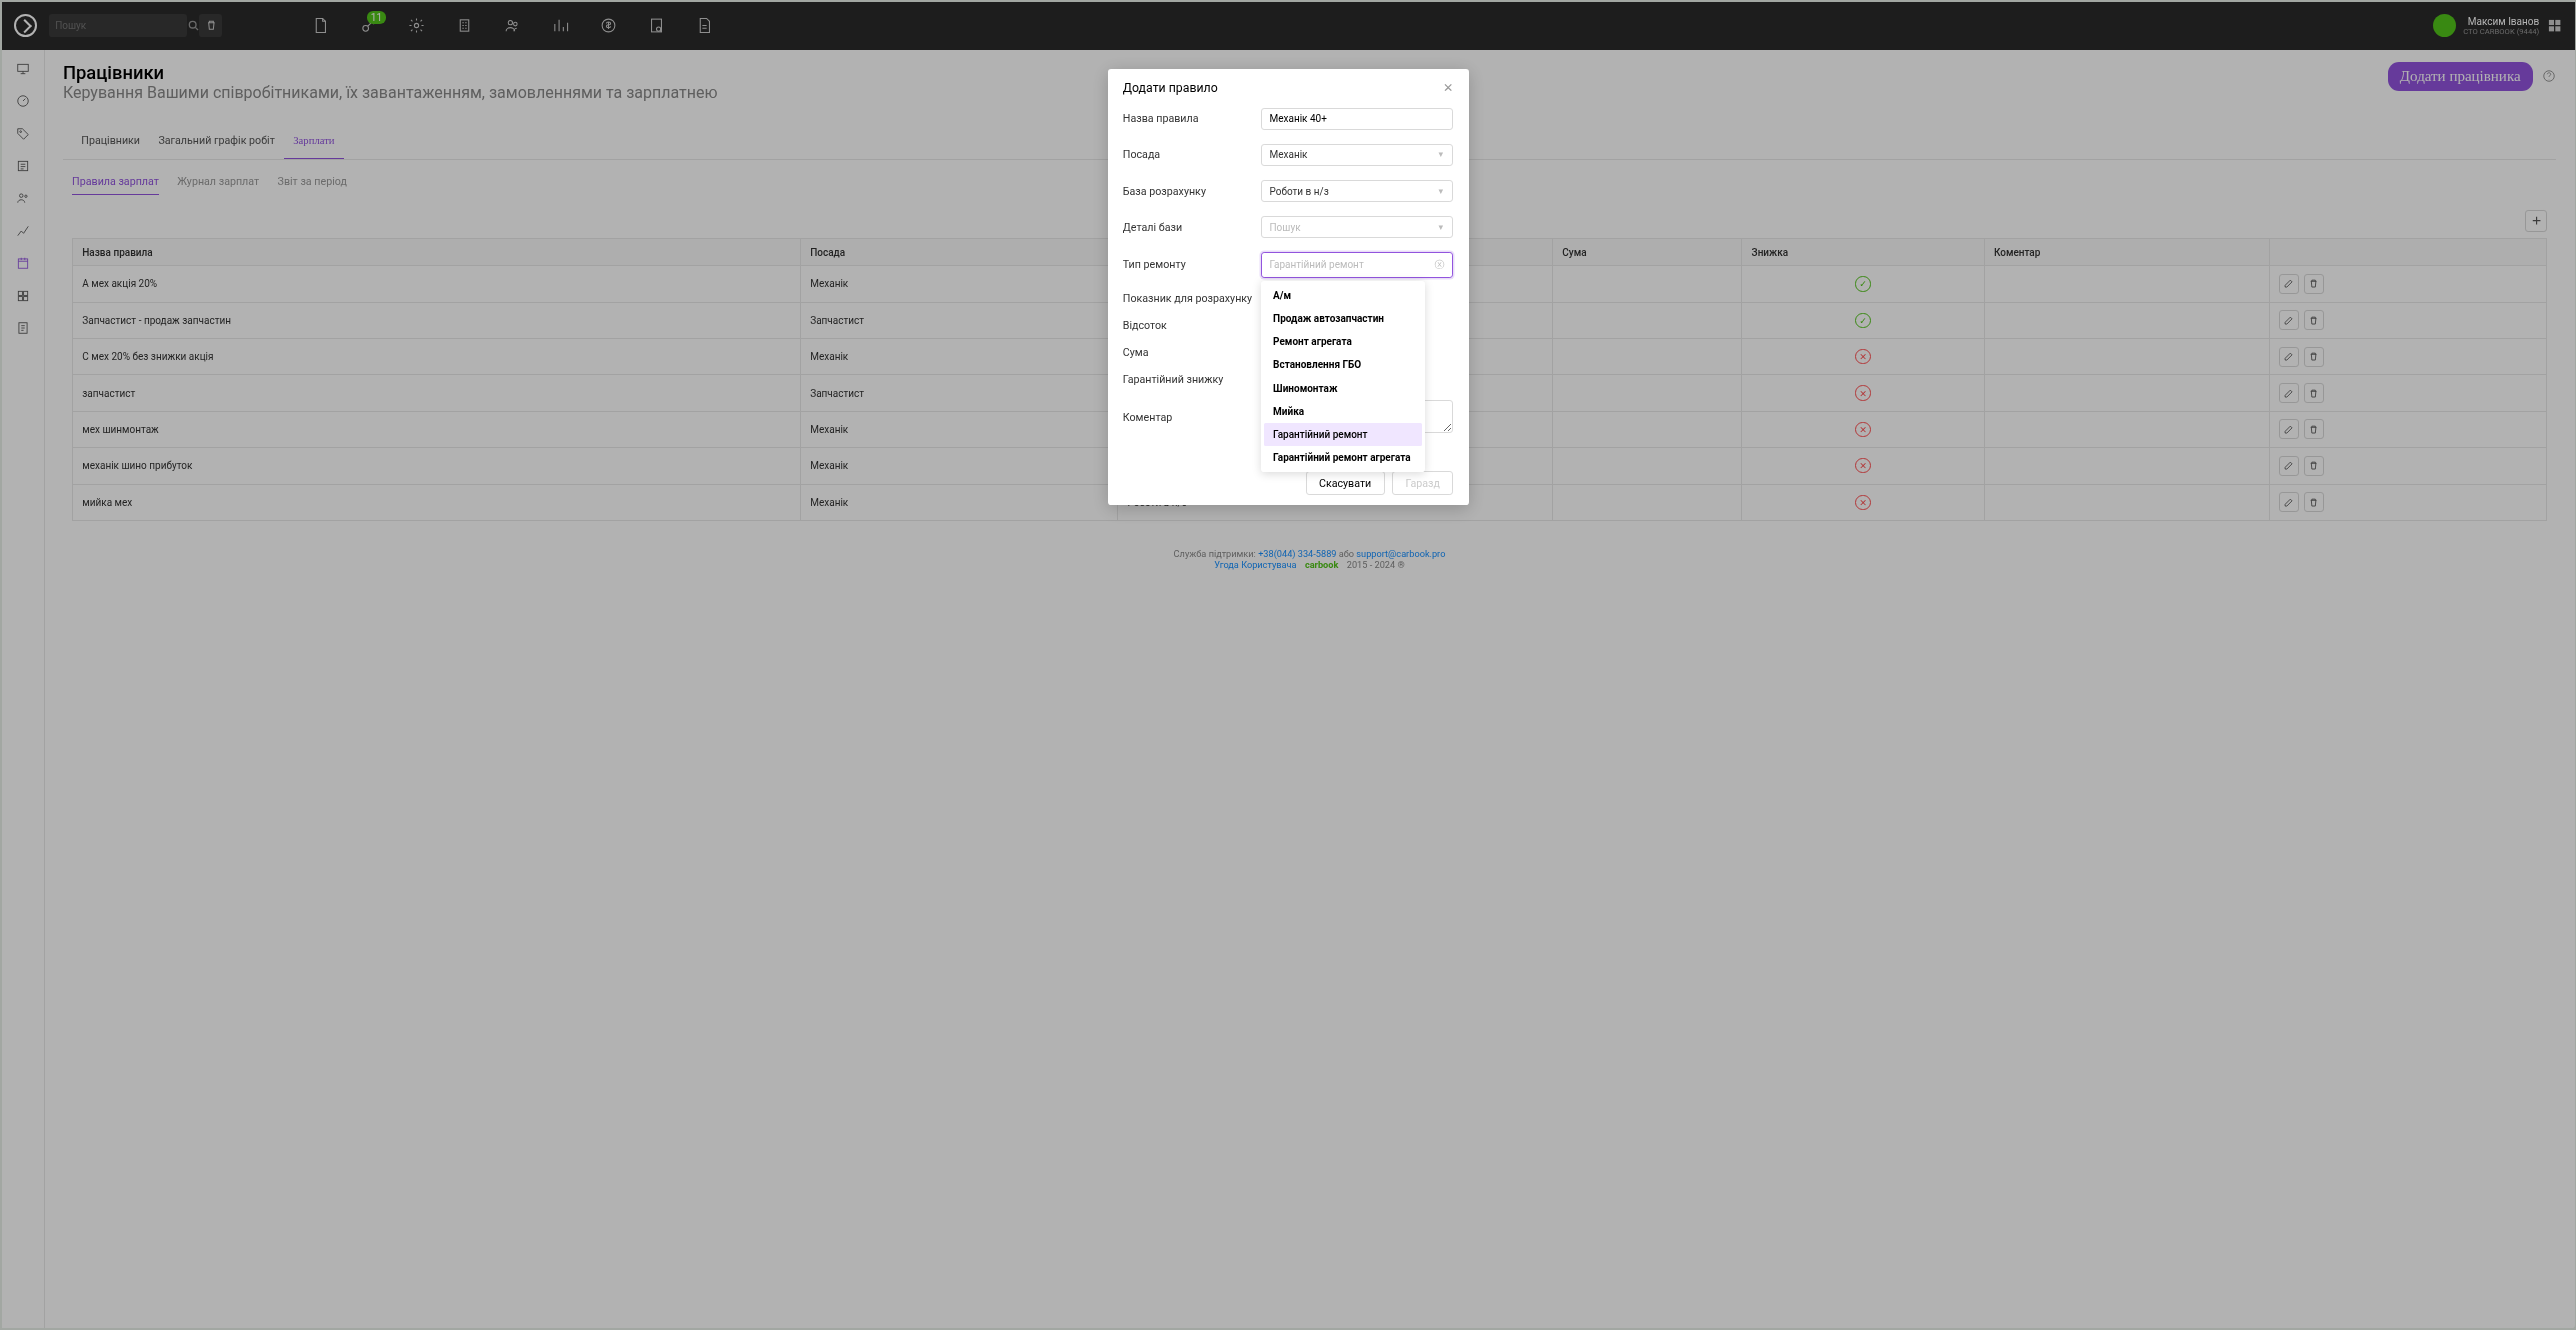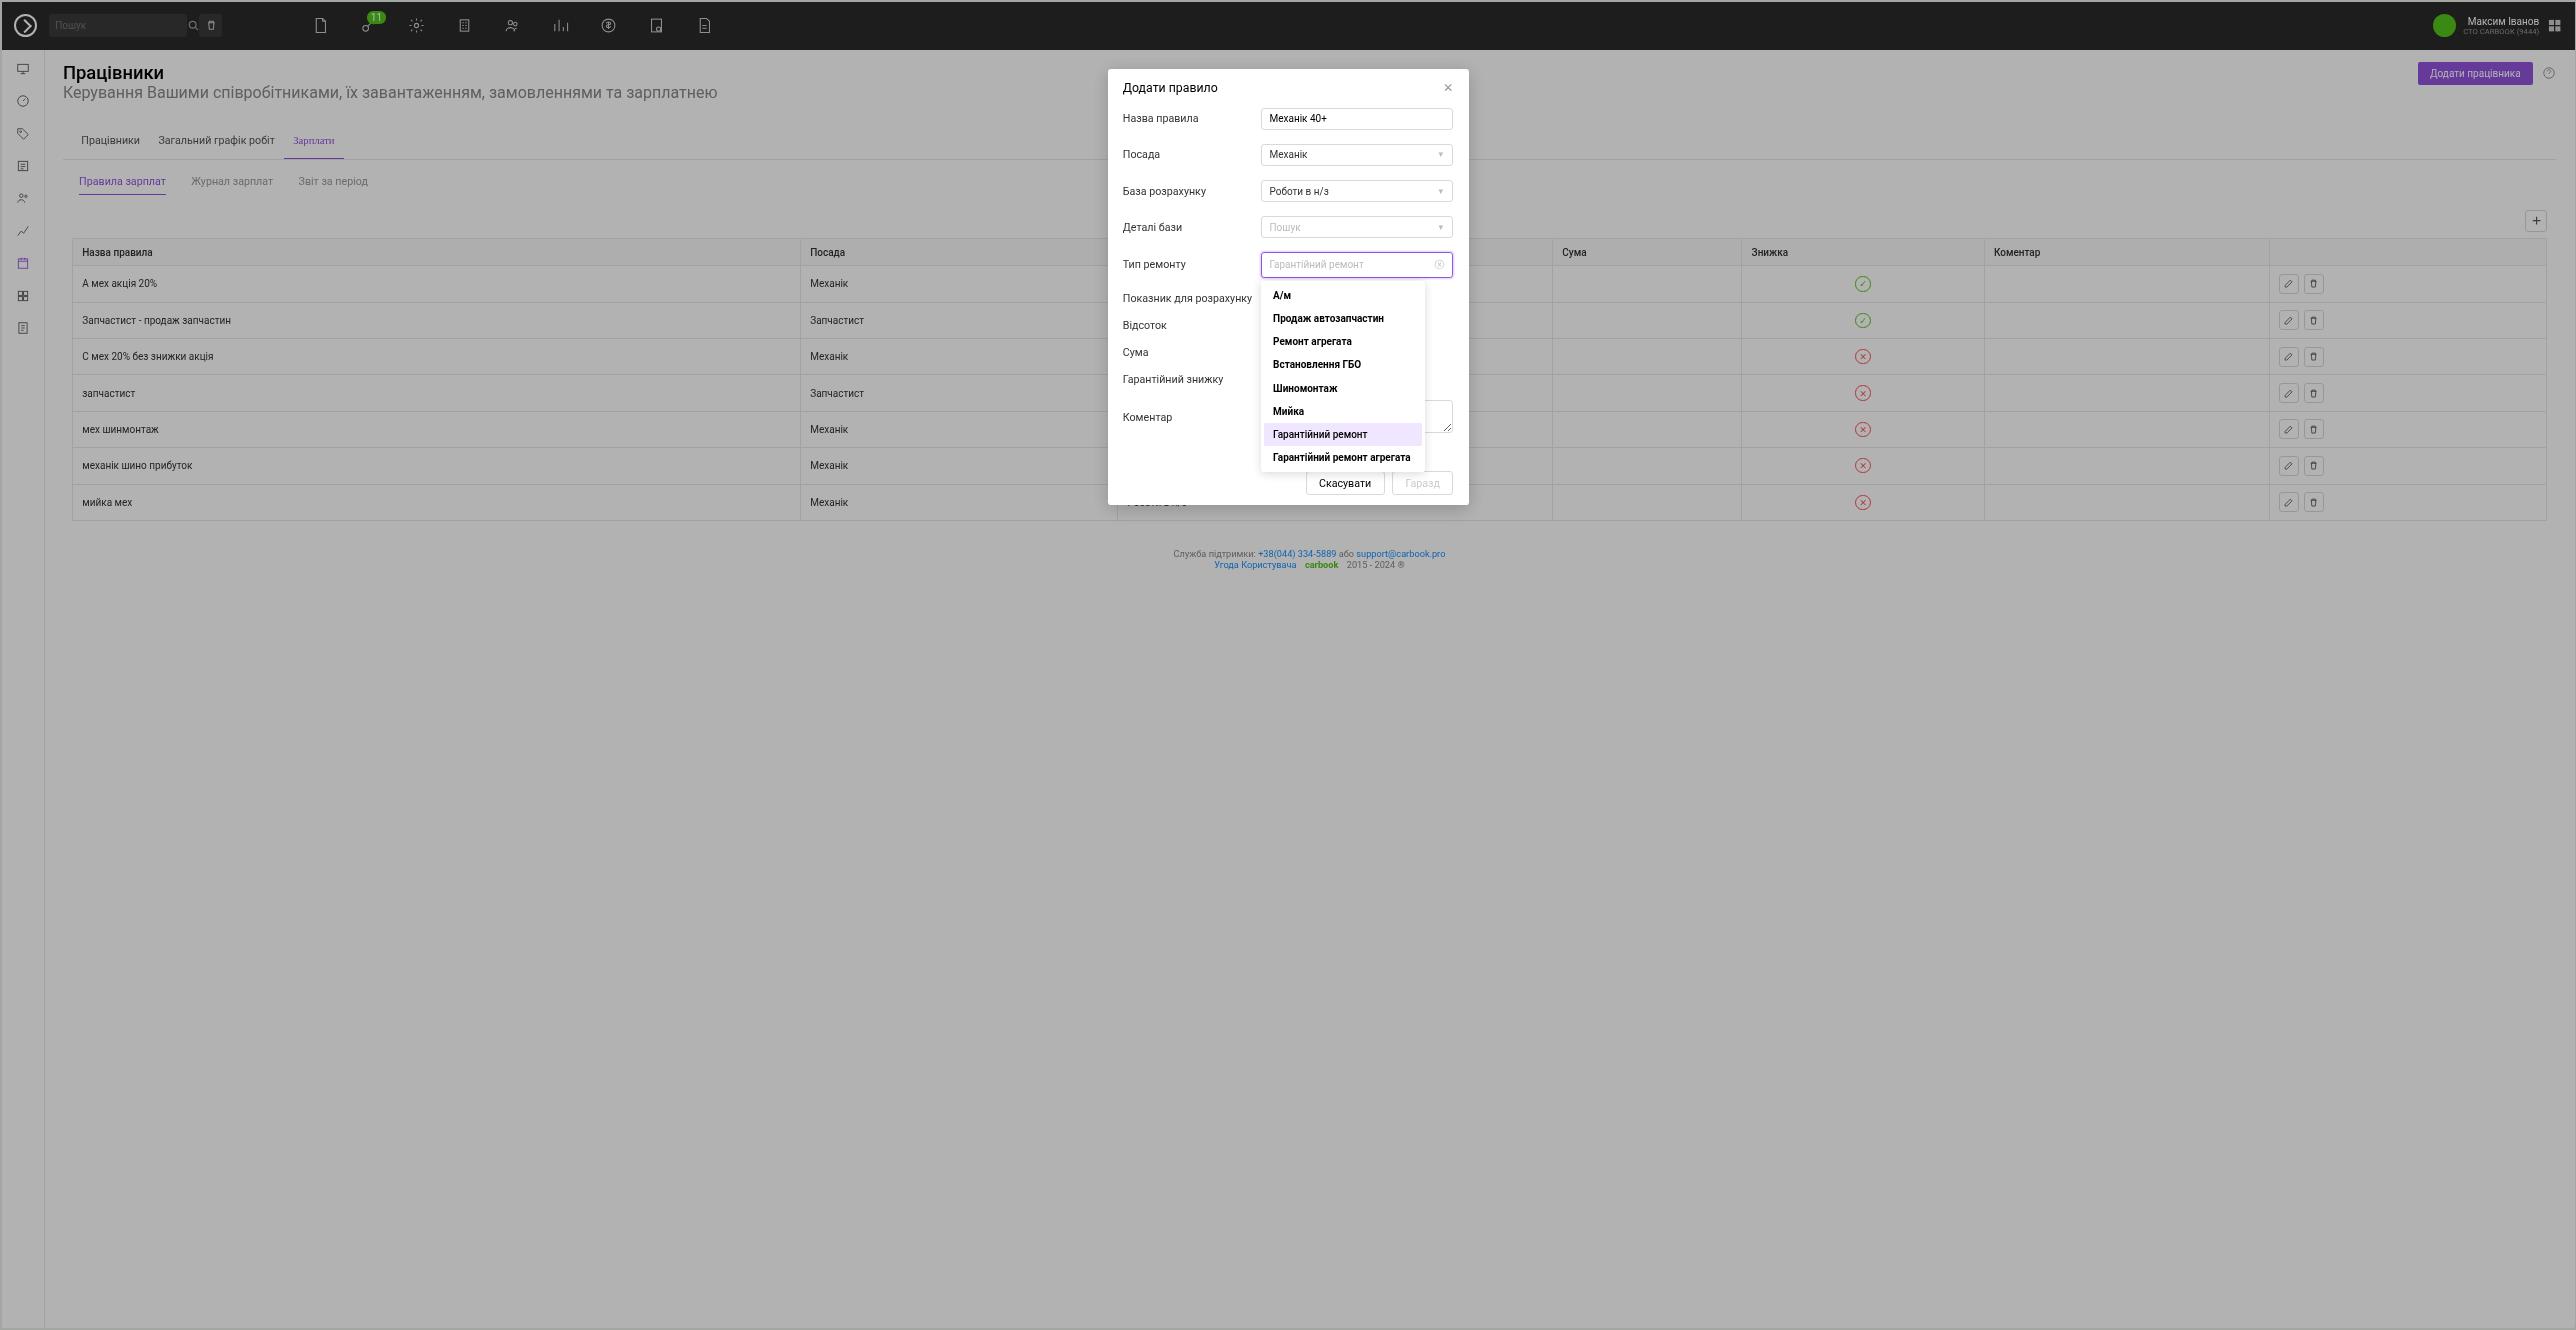--- a/index.html
+++ b/index.html
@@ -20,28 +20,28 @@
 .user-sub { font-size: 7.7px; color: #999; }
 .grid-icon { color: #ccc; cursor: pointer; }
 .body { display: flex; flex: 1; overflow: hidden; }
 .sidebar { width: 43px; background: #fff; border-right: 0.8px solid #e8e8e8; display: flex; flex-direction: column; align-items: center; padding-top: 12.3px; gap: 18.4px; }
 .sidebar-item { color: #555; cursor: pointer; }
 .sidebar-item.active { color: #9254de; }
 .main { flex: 1; overflow: auto; padding: 0; position: relative; }
 .page-header { padding: 12.3px 18.4px; display: flex; justify-content: space-between; align-items: flex-start; }
 .page-title { font-size: 18.4px; font-weight: 500; }
 .page-sub { color: #888; font-size: 16px; margin-top: 0; }
-.add-btn { background: #9254de; color: #fff; border: none; padding: 6.1px 12.3px; border-radius: 2px; font-size: 10px; cursor: pointer; }
+.add-btn { background: #9254de; color: #fff; border: none; padding: 6.1px 12.3px; border-radius: 11px; font-size: 15px; cursor: pointer; font-family: Liberation Serif, serif; }
 .help-icon { color: #888; margin-left: 9.2px; cursor: pointer; }
 .content-card { background: #fff; margin: 9.2px 18.4px; border-radius: 3.1px; }
 .tabs { display: flex; border-bottom: 0.8px solid #e8e8e8; padding: 0 9.2px; }
 .tab { padding: 10.7px 9.2px; font-size: 10.7px; color: #555; cursor: pointer; border-bottom: 1.5px solid transparent; }
 .tab.active { color: #9254de; border-bottom-color: #9254de; font-family: Liberation Serif, serif; }
 .subtabs { display: flex; padding: 9.2px 9.2px 0; gap: 18.4px; }
-.subtab { padding: 6.1px 0; font-size: 10.7px; color: #999; cursor: pointer; border-bottom: 1.5px solid transparent; margin-left: 7px; }
+.subtab { padding: 6.1px 0; font-size: 10.7px; color: #999; cursor: pointer; border-bottom: 1.5px solid transparent; }
 .subtab.active { color: #9254de; border-bottom-color: #9254de; }
 .table-area { padding: 9.2px; }
 .plus-area { display: flex; justify-content: flex-end; padding: 6.1px 0; }
 .plus-btn { border: 0.8px solid #d9d9d9; background: #fff; width: 21.5px; height: 21.5px; border-radius: 3.1px; cursor: pointer; display: flex; align-items: center; justify-content: center; }
 table { width: 100%; border-collapse: collapse; font-size: 10px; }
 th, td { border: 0.8px solid #e8e8e8; padding: 7.7px 9.2px; text-align: left; color: #333; }
 th { background: #fafafa; font-weight: 500; }
 .status-ok { color: #52c41a; border: 1.5px solid #52c41a; border-radius: 50%; width: 15.3px; height: 15.3px; display: inline-flex; align-items: center; justify-content: center; font-size: 9.2px; }
 .status-no { color: #ff4d4f; border: 1.5px solid #ff4d4f; border-radius: 50%; width: 15.3px; height: 15.3px; display: inline-flex; align-items: center; justify-content: center; font-size: 9.2px; }
 .row-actions { display: flex; gap: 4.6px; }

